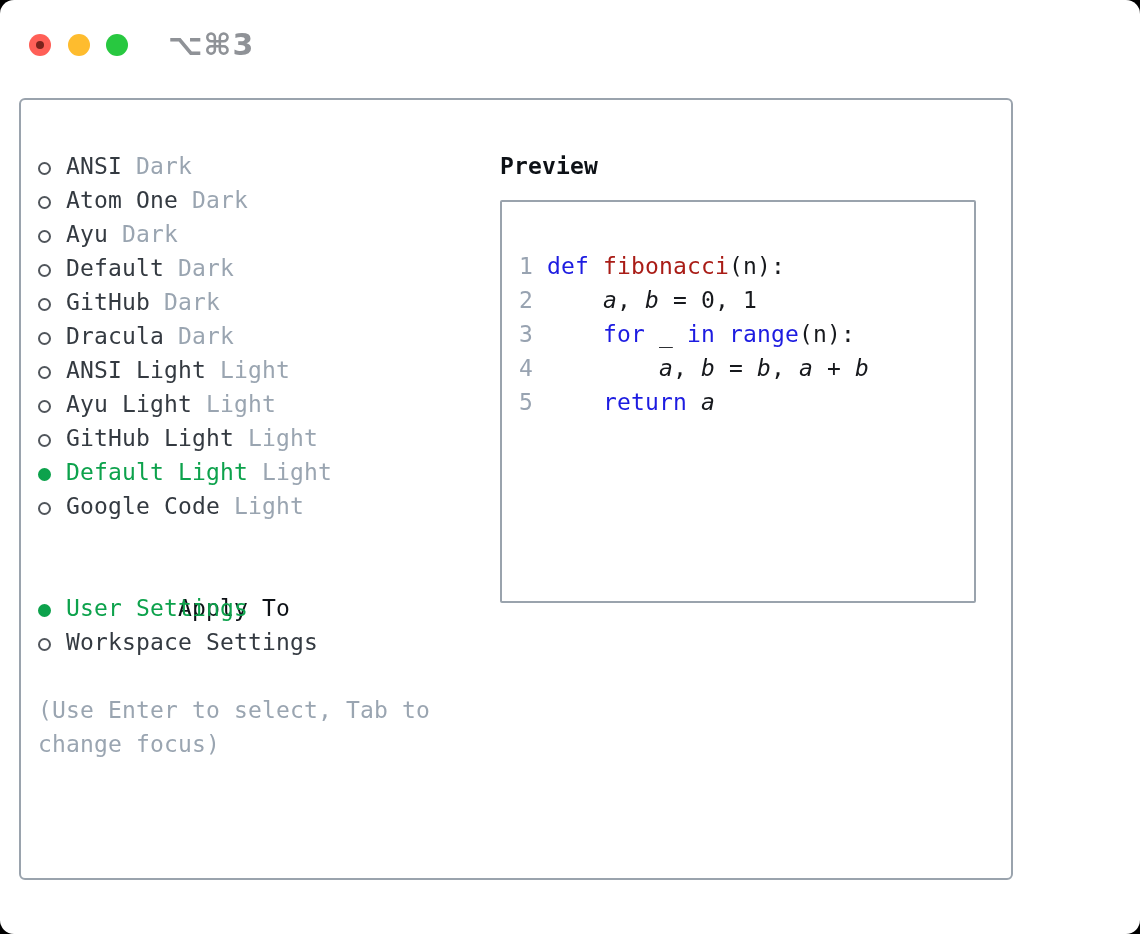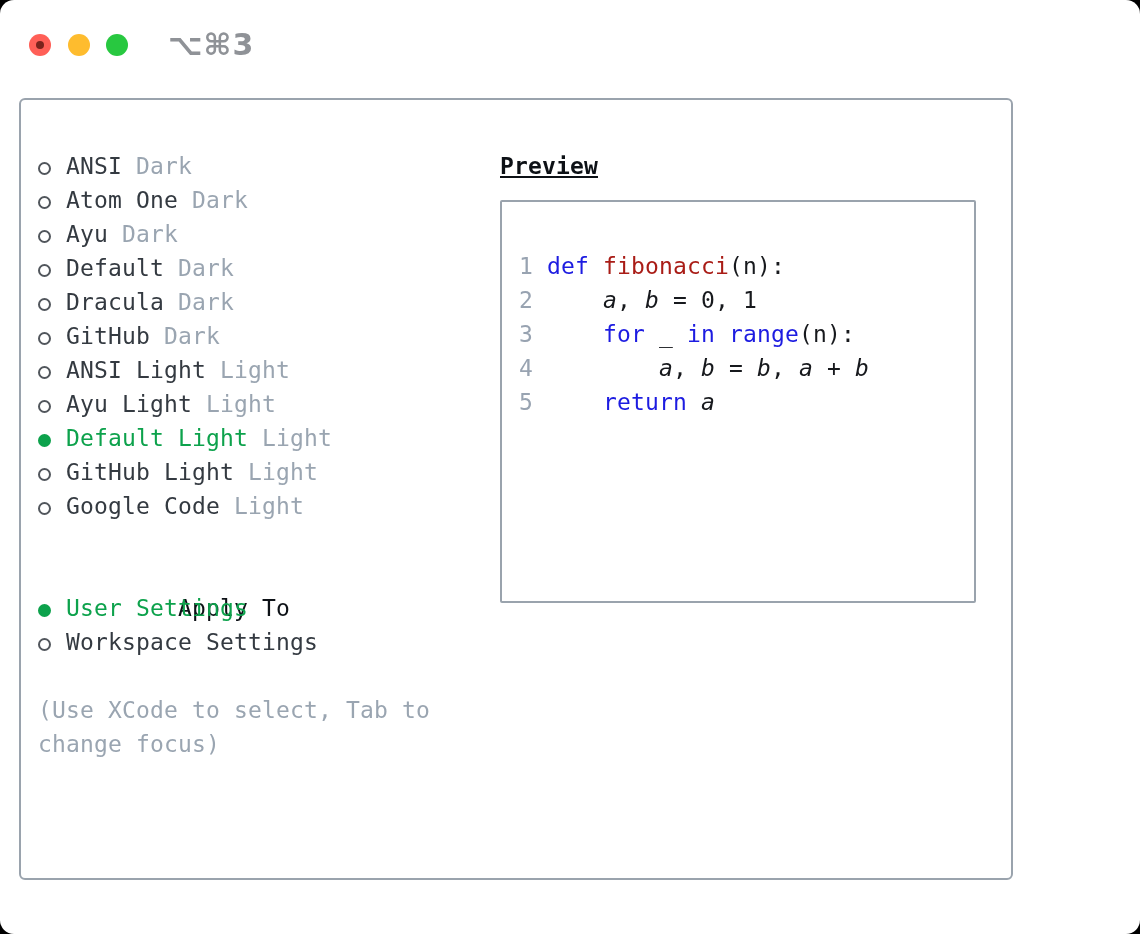--- a/index.html
+++ b/index.html
@@ -27,21 +27,21 @@
 
   
   .panel{position:absolute;left:19px;top:98px;width:994px;height:782px;border:2px solid var(--panel-border);border-radius:6px;background:var(--window-bg);}
 
   .mono{font-size:23px;line-height:34px;letter-spacing:.15px;white-space:pre;}
   .row{height:34px;}
   .pfx{display:inline-block;width:28px;}
   .arrow{font-weight:bold;color:var(--heading);}
   .dot{display:inline-block;width:13px;height:13px;border:2px solid var(--radio-outline);border-radius:50%;vertical-align:-1px;}
   .dot.on{background:var(--selection-green);border-color:var(--selection-green);}
-  .hdr{font-weight:bold;color:var(--heading);text-decoration:underline;}
+  .hdr{font-weight:bold;color:var(--heading);}
   .name{color:var(--item-text);text-align:right;}
   .sel{color:var(--selection-green);}
   .muted{color:var(--muted);}
 
   .left{position:absolute;left:17px;top:49px;width:445px;}
   .spacer{height:34px;}
   .hint{margin-top:34px;width:430px;color:var(--muted);white-space:normal;font-size:23px;line-height:34px;letter-spacing:.15px;}
 
   .right{position:absolute;left:479px;top:49px;width:478px;}
   .preview-box{margin-top:17px;width:476px;height:403px;border:2px solid var(--panel-border);border-radius:2px;padding:47px 0 0 17px;overflow:hidden;background:var(--window-bg);}
@@ -70,41 +70,41 @@
 
   <div class="panel">
 
     <div class="left">
 
       <div id="theme-list">
           <div class="row mono"><span class="pfx"><span class="dot"></span></span><span class="name">ANSI</span><span class="muted"> Dark</span></div>
           <div class="row mono"><span class="pfx"><span class="dot"></span></span><span class="name">Atom One</span><span class="muted"> Dark</span></div>
           <div class="row mono"><span class="pfx"><span class="dot"></span></span><span class="name">Ayu</span><span class="muted"> Dark</span></div>
           <div class="row mono"><span class="pfx"><span class="dot"></span></span><span class="name">Default</span><span class="muted"> Dark</span></div>
+          <div class="row mono"><span class="pfx"><span class="dot"></span></span><span class="name">GitHub</span><span class="muted"> Dark</span></div>
           <div class="row mono"><span class="pfx"><span class="dot"></span></span><span class="name">Dracula</span><span class="muted"> Dark</span></div>
-          <div class="row mono"><span class="pfx"><span class="dot"></span></span><span class="name">GitHub</span><span class="muted"> Dark</span></div>
           <div class="row mono"><span class="pfx"><span class="dot"></span></span><span class="name">ANSI Light</span><span class="muted"> Light</span></div>
           <div class="row mono"><span class="pfx"><span class="dot"></span></span><span class="name">Ayu Light</span><span class="muted"> Light</span></div>
+          <div class="row mono"><span class="pfx"><span class="dot"></span></span><span class="name">GitHub Light</span><span class="muted"> Light</span></div>
           <div class="row mono"><span class="pfx"><span class="dot on"></span></span><span class="sel">Default Light</span><span class="muted"> Light</span></div>
-          <div class="row mono"><span class="pfx"><span class="dot"></span></span><span class="name">GitHub Light</span><span class="muted"> Light</span></div>
           <div class="row mono"><span class="pfx"><span class="dot"></span></span><span class="name">Google Code</span><span class="muted"> Light</span></div>
         </div>
 
       <div class="spacer"></div>
 
       <div class="row mono">
         <span class="pfx"></span><span class="name" style="color:var(--heading)">Apply To</span>
       </div>
 
       <div id="apply-list">
           <div class="row mono"><span class="pfx"><span class="dot on"></span></span><span class="sel">User Settings</span></div>
           <div class="row mono"><span class="pfx"><span class="dot"></span></span><span class="name">Workspace Settings</span></div>
         </div>
 
-      <div class="hint">(Use XCode to select, Tab to change focus)</div>
+      <div class="hint">(Use Enter to select, Tab to change focus)</div>
     </div>
 
     <div class="right">
       <div class="row mono hdr">Preview</div>
       <div class="preview-box">
         <div id="code-block" class="mono"><div class="crow"><span class="ln">1 </span><span class="tok-kw">def</span><span class="tok-pl"> </span><span class="tok-fn">fibonacci</span><span class="tok-pl">(n):</span></div><div class="crow"><span class="ln">2 </span><span class="tok-pl">    </span><span class="tok-var">a</span><span class="tok-pl">, </span><span class="tok-var">b</span><span class="tok-pl"> = 0, 1</span></div><div class="crow"><span class="ln">3 </span><span class="tok-pl">    </span><span class="tok-kw">for</span><span class="tok-pl"> _ </span><span class="tok-kw">in</span><span class="tok-pl"> </span><span class="tok-kw">range</span><span class="tok-pl">(n):</span></div><div class="crow"><span class="ln">4 </span><span class="tok-pl">        </span><span class="tok-var">a</span><span class="tok-pl">, </span><span class="tok-var">b</span><span class="tok-pl"> = </span><span class="tok-var">b</span><span class="tok-pl">, </span><span class="tok-var">a</span><span class="tok-pl"> + </span><span class="tok-var">b</span></div><div class="crow"><span class="ln">5 </span><span class="tok-pl">    </span><span class="tok-kw">return</span><span class="tok-pl"> </span><span class="tok-var">a</span></div></div>
       </div>
     </div>
 
   </div>

